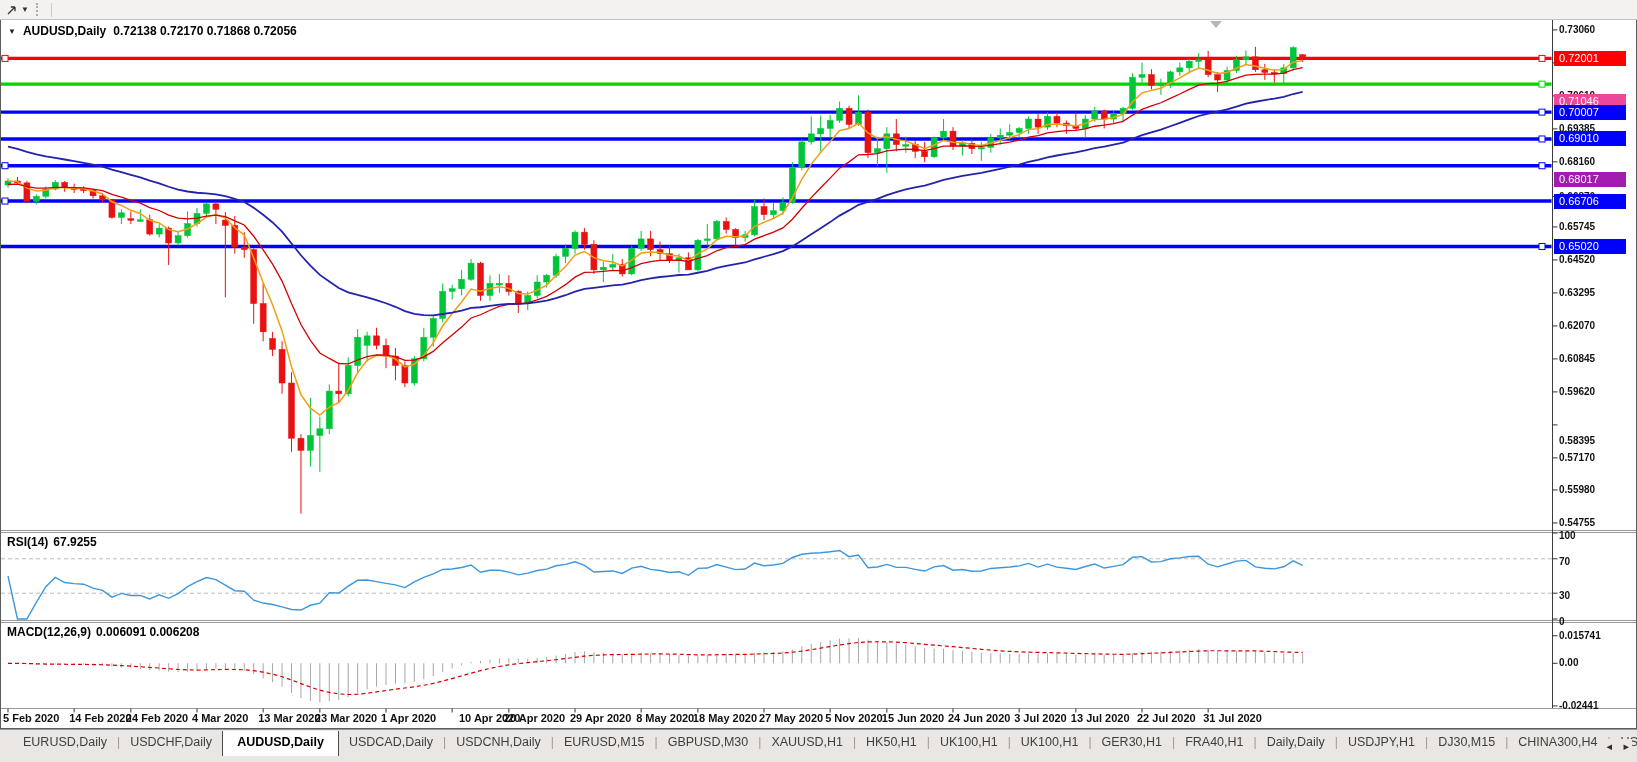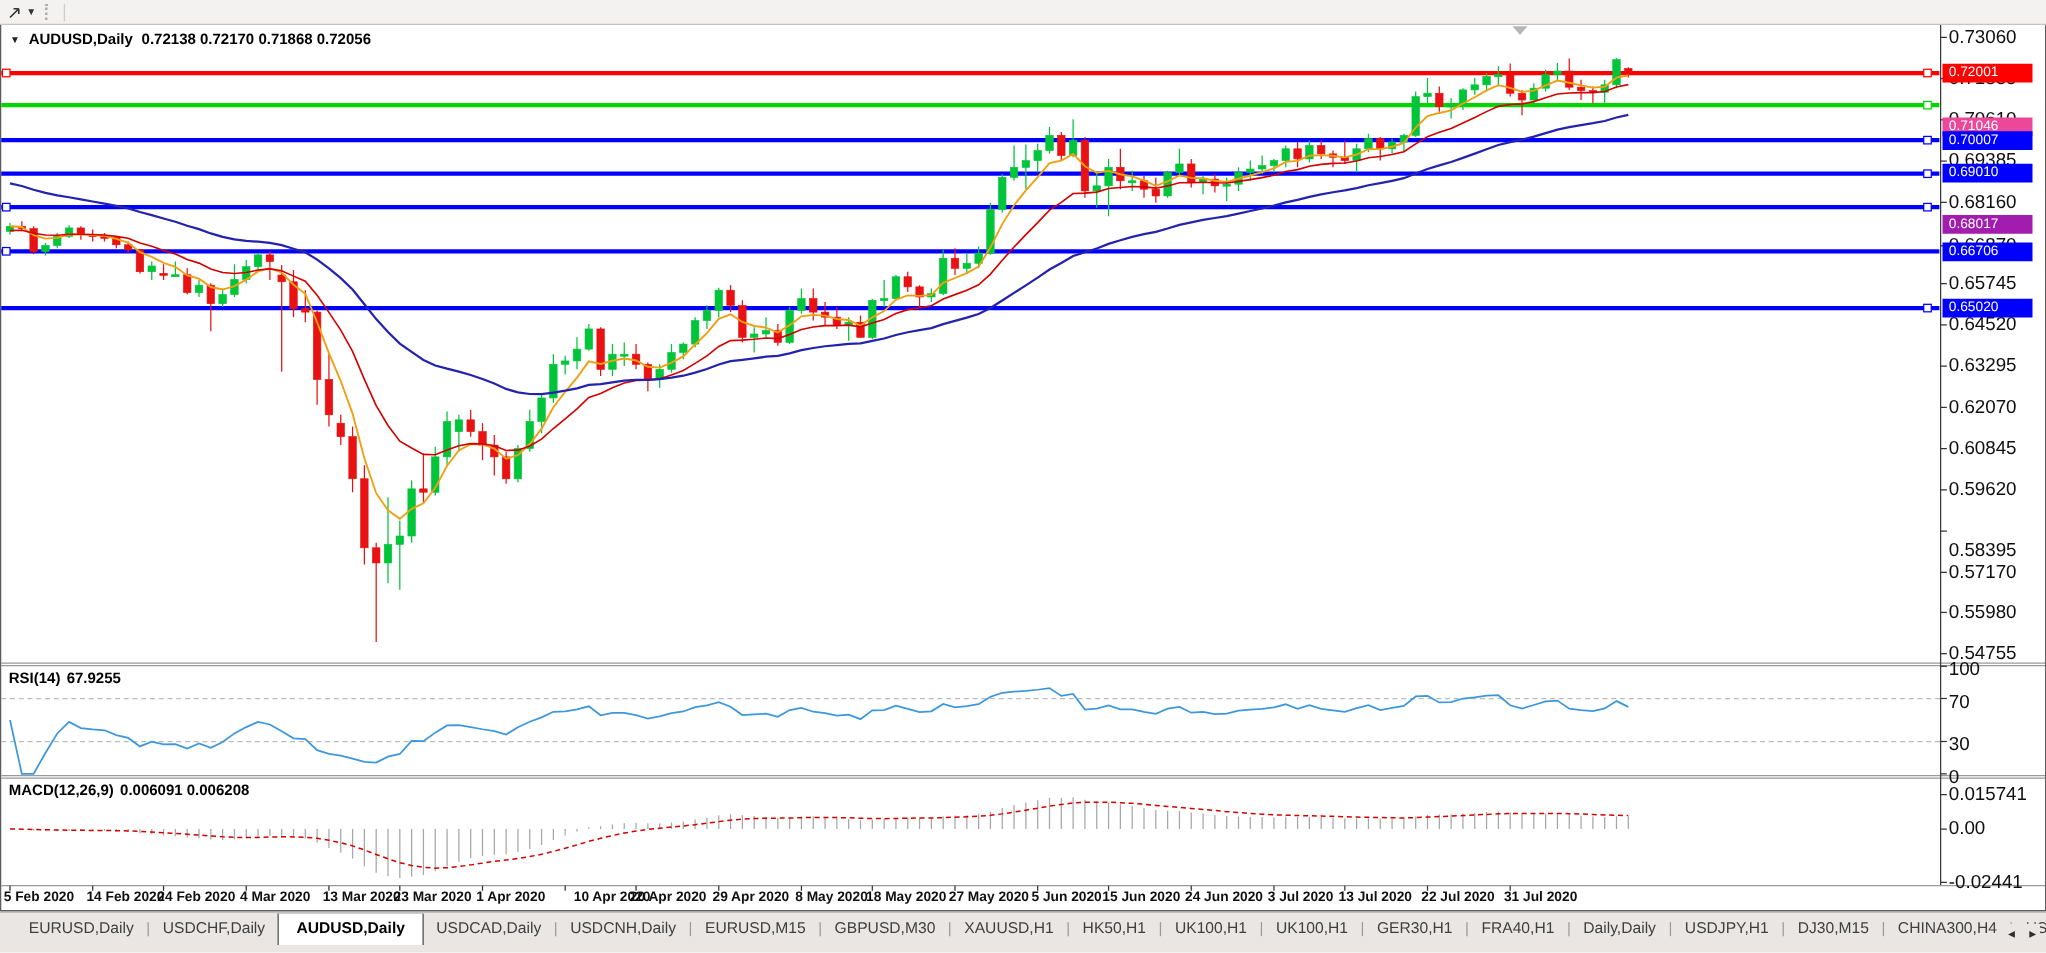--- a/index.html
+++ b/index.html
@@ -26,21 +26,21 @@
   
   #chart-svg{position:absolute;top:0;left:0;z-index:1;pointer-events:none;}
   #overlay{position:absolute;top:0;left:0;width:1637px;height:730px;z-index:2;pointer-events:none;}
   .title{
     position:absolute;left:8px;top:24px;font-size:12px;font-weight:700;color:#000;
     display:flex;gap:7px;align-items:center;white-space:nowrap;
   }
   .tri{font-size:8px;position:relative;top:0px;color:#222;}
   .paneltitle{position:absolute;left:7px;font-size:12px;font-weight:700;color:#000;white-space:nowrap;}
   .paneltitle span{margin-right:5px;}
-  .ptick{position:absolute;left:1559px;font-size:15px;font-weight:400;color:#101010;line-height:13px;}
+  .ptick{position:absolute;left:1559px;font-size:10px;font-weight:700;color:#101010;line-height:13px;}
   .badge{
     position:absolute;left:1554px;width:72px;height:15px;box-sizing:border-box;
     color:#fff;font-size:11px;font-weight:400;line-height:15px;padding-left:5px;
   }
   .dlabel{position:absolute;top:712px;font-size:11px;font-weight:700;color:#101010;white-space:nowrap;}
   .shift-marker{
     position:absolute;left:1210px;top:21px;width:0;height:0;pointer-events:auto;
     border-left:6px solid transparent;border-right:6px solid transparent;border-top:7px solid #b6b6b6;
   }
   
@@ -635,21 +635,21 @@
       <div class="dlabel" style="left:192px">4 Mar 2020</div>
       <div class="dlabel" style="left:258.15px">13 Mar 2020</div>
       <div class="dlabel" style="left:314.84999999999997px">23 Mar 2020</div>
       <div class="dlabel" style="left:381px">1 Apr 2020</div>
       <div class="dlabel" style="left:459px">10 Apr 2020</div>
       <div class="dlabel" style="left:503.84999999999997px">20 Apr 2020</div>
       <div class="dlabel" style="left:570px">29 Apr 2020</div>
       <div class="dlabel" style="left:636.15px">8 May 2020</div>
       <div class="dlabel" style="left:692.8499999999999px">18 May 2020</div>
       <div class="dlabel" style="left:759px">27 May 2020</div>
-      <div class="dlabel" style="left:825.15px">5 Jun 2020</div>
+      <div class="dlabel" style="left:825.15px">5 Nov 2020</div>
       <div class="dlabel" style="left:881.8499999999999px">15 Jun 2020</div>
       <div class="dlabel" style="left:947.9999999999999px">24 Jun 2020</div>
       <div class="dlabel" style="left:1014.15px">3 Jul 2020</div>
       <div class="dlabel" style="left:1070.85px">13 Jul 2020</div>
       <div class="dlabel" style="left:1137px">22 Jul 2020</div>
       <div class="dlabel" style="left:1203.1499999999999px">31 Jul 2020</div>
     </div>
   <div class="shift-marker"></div>
 </div>
 

